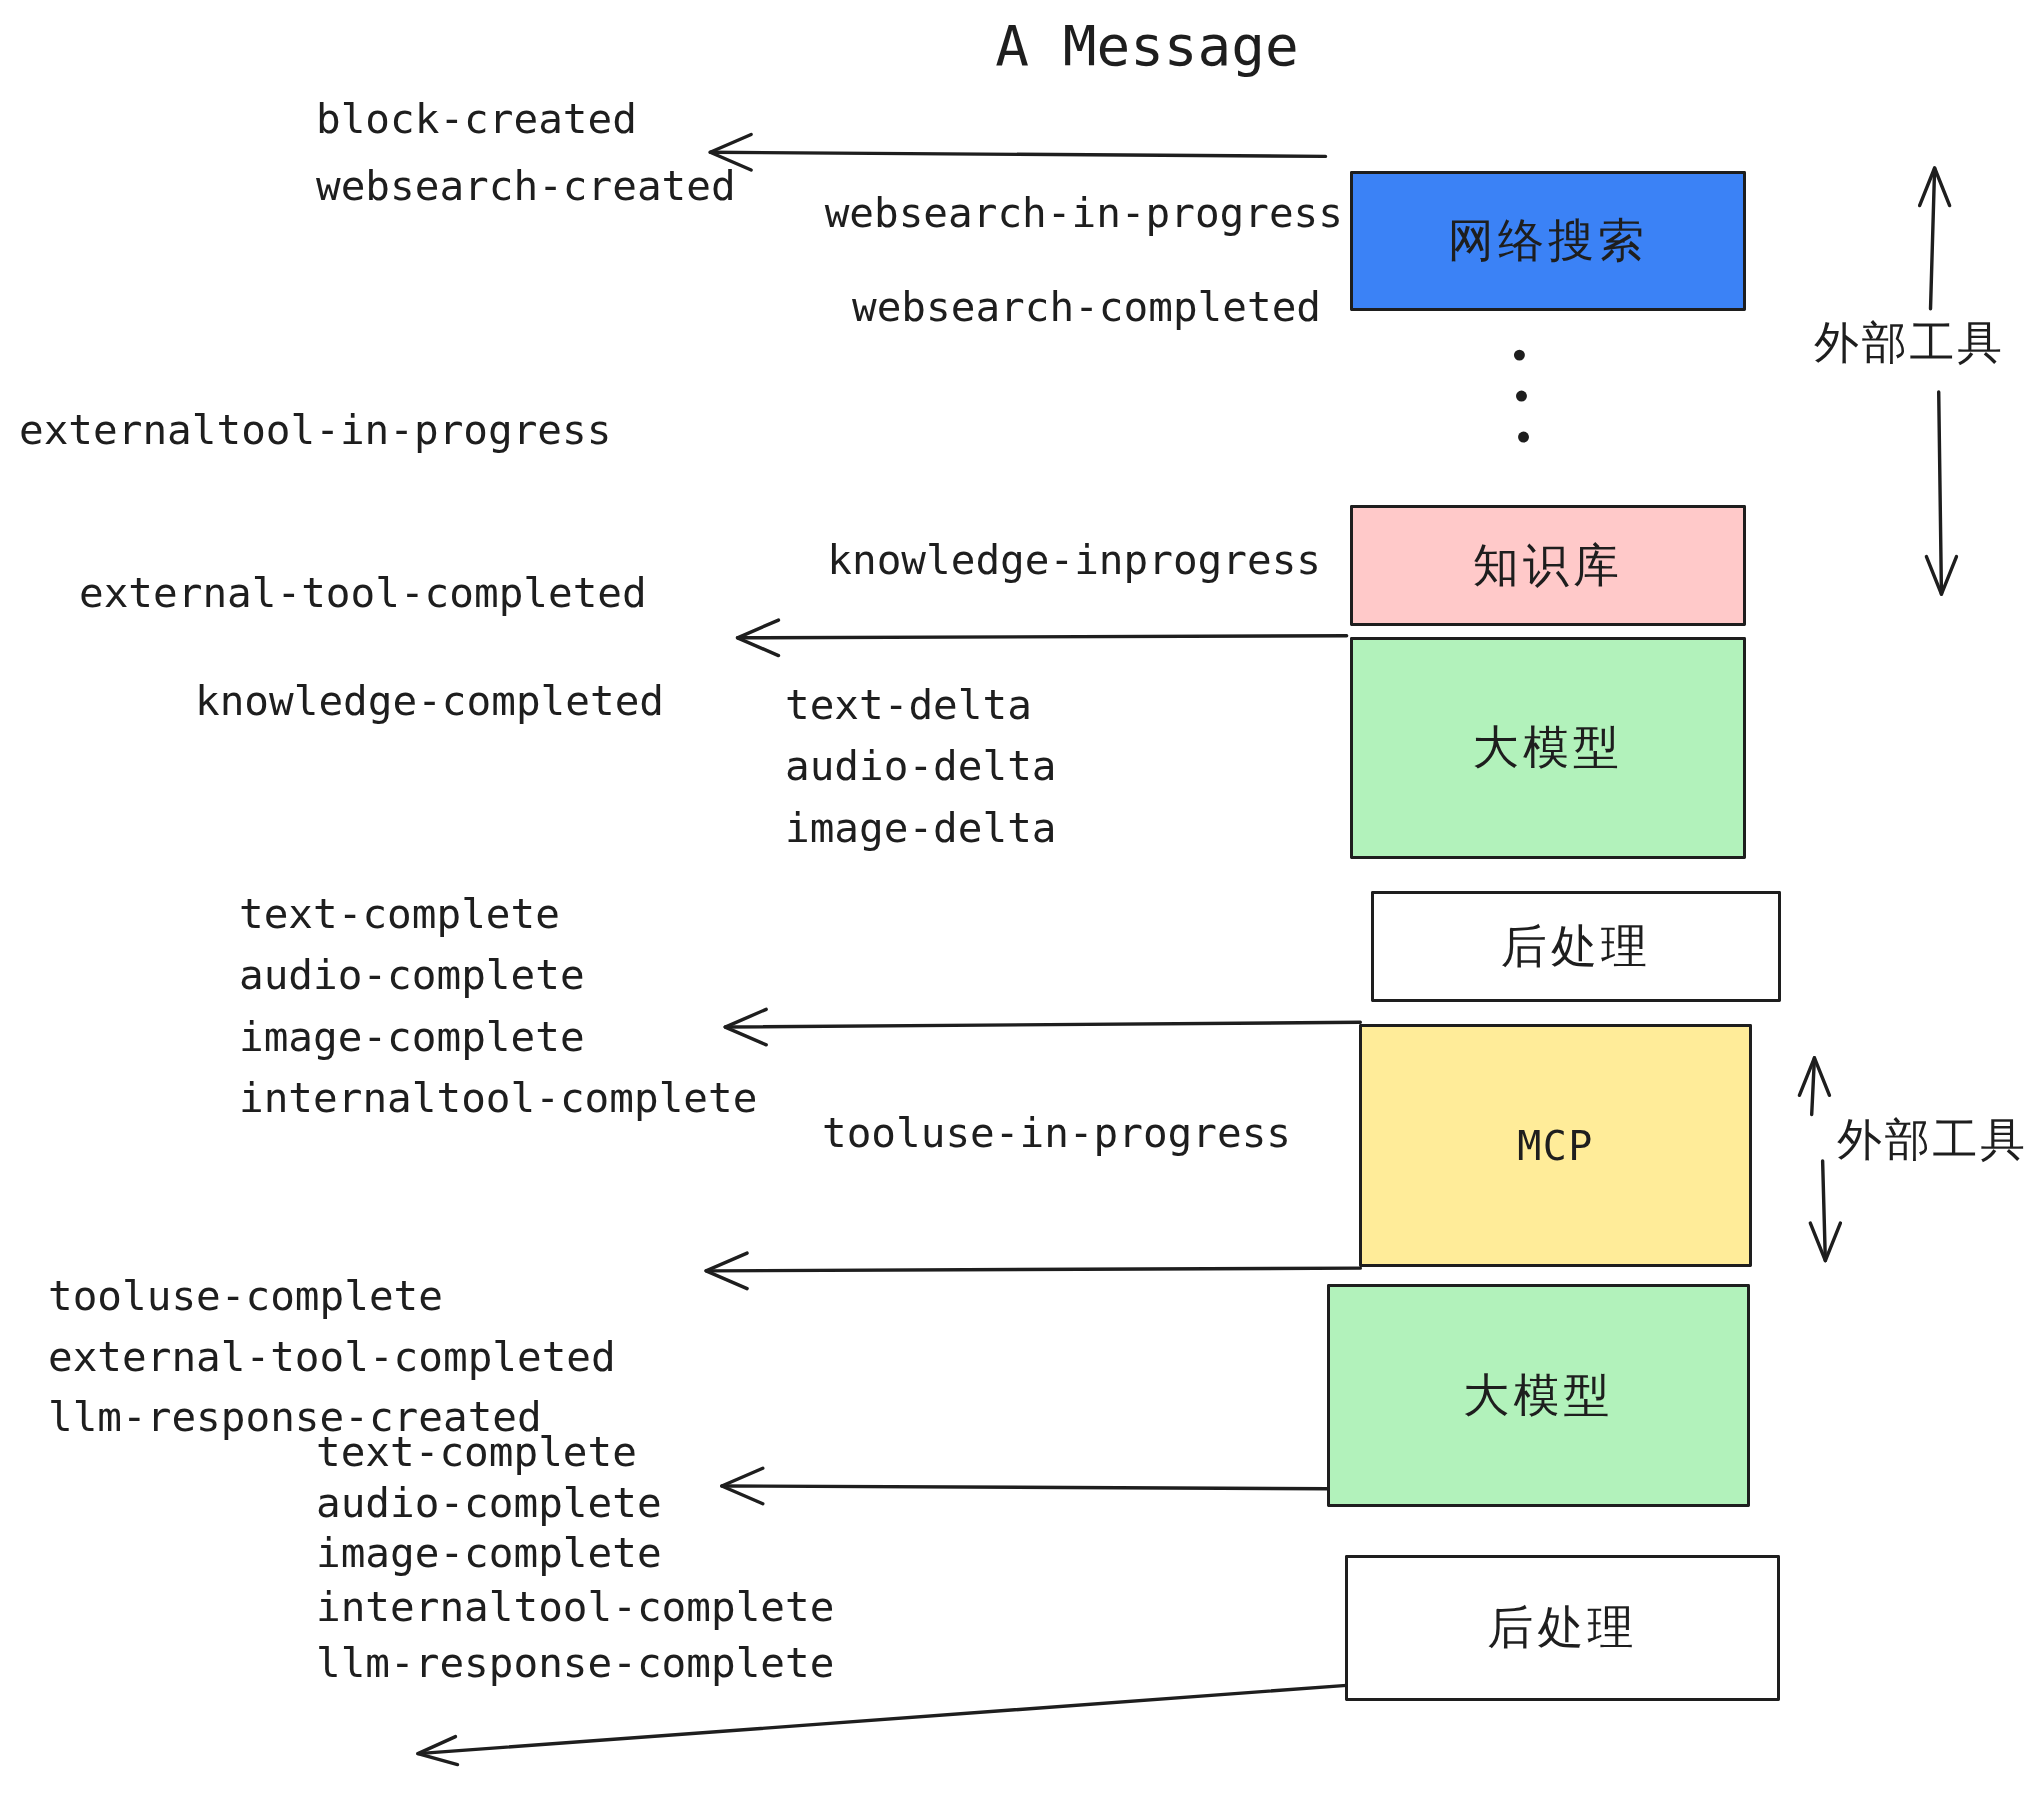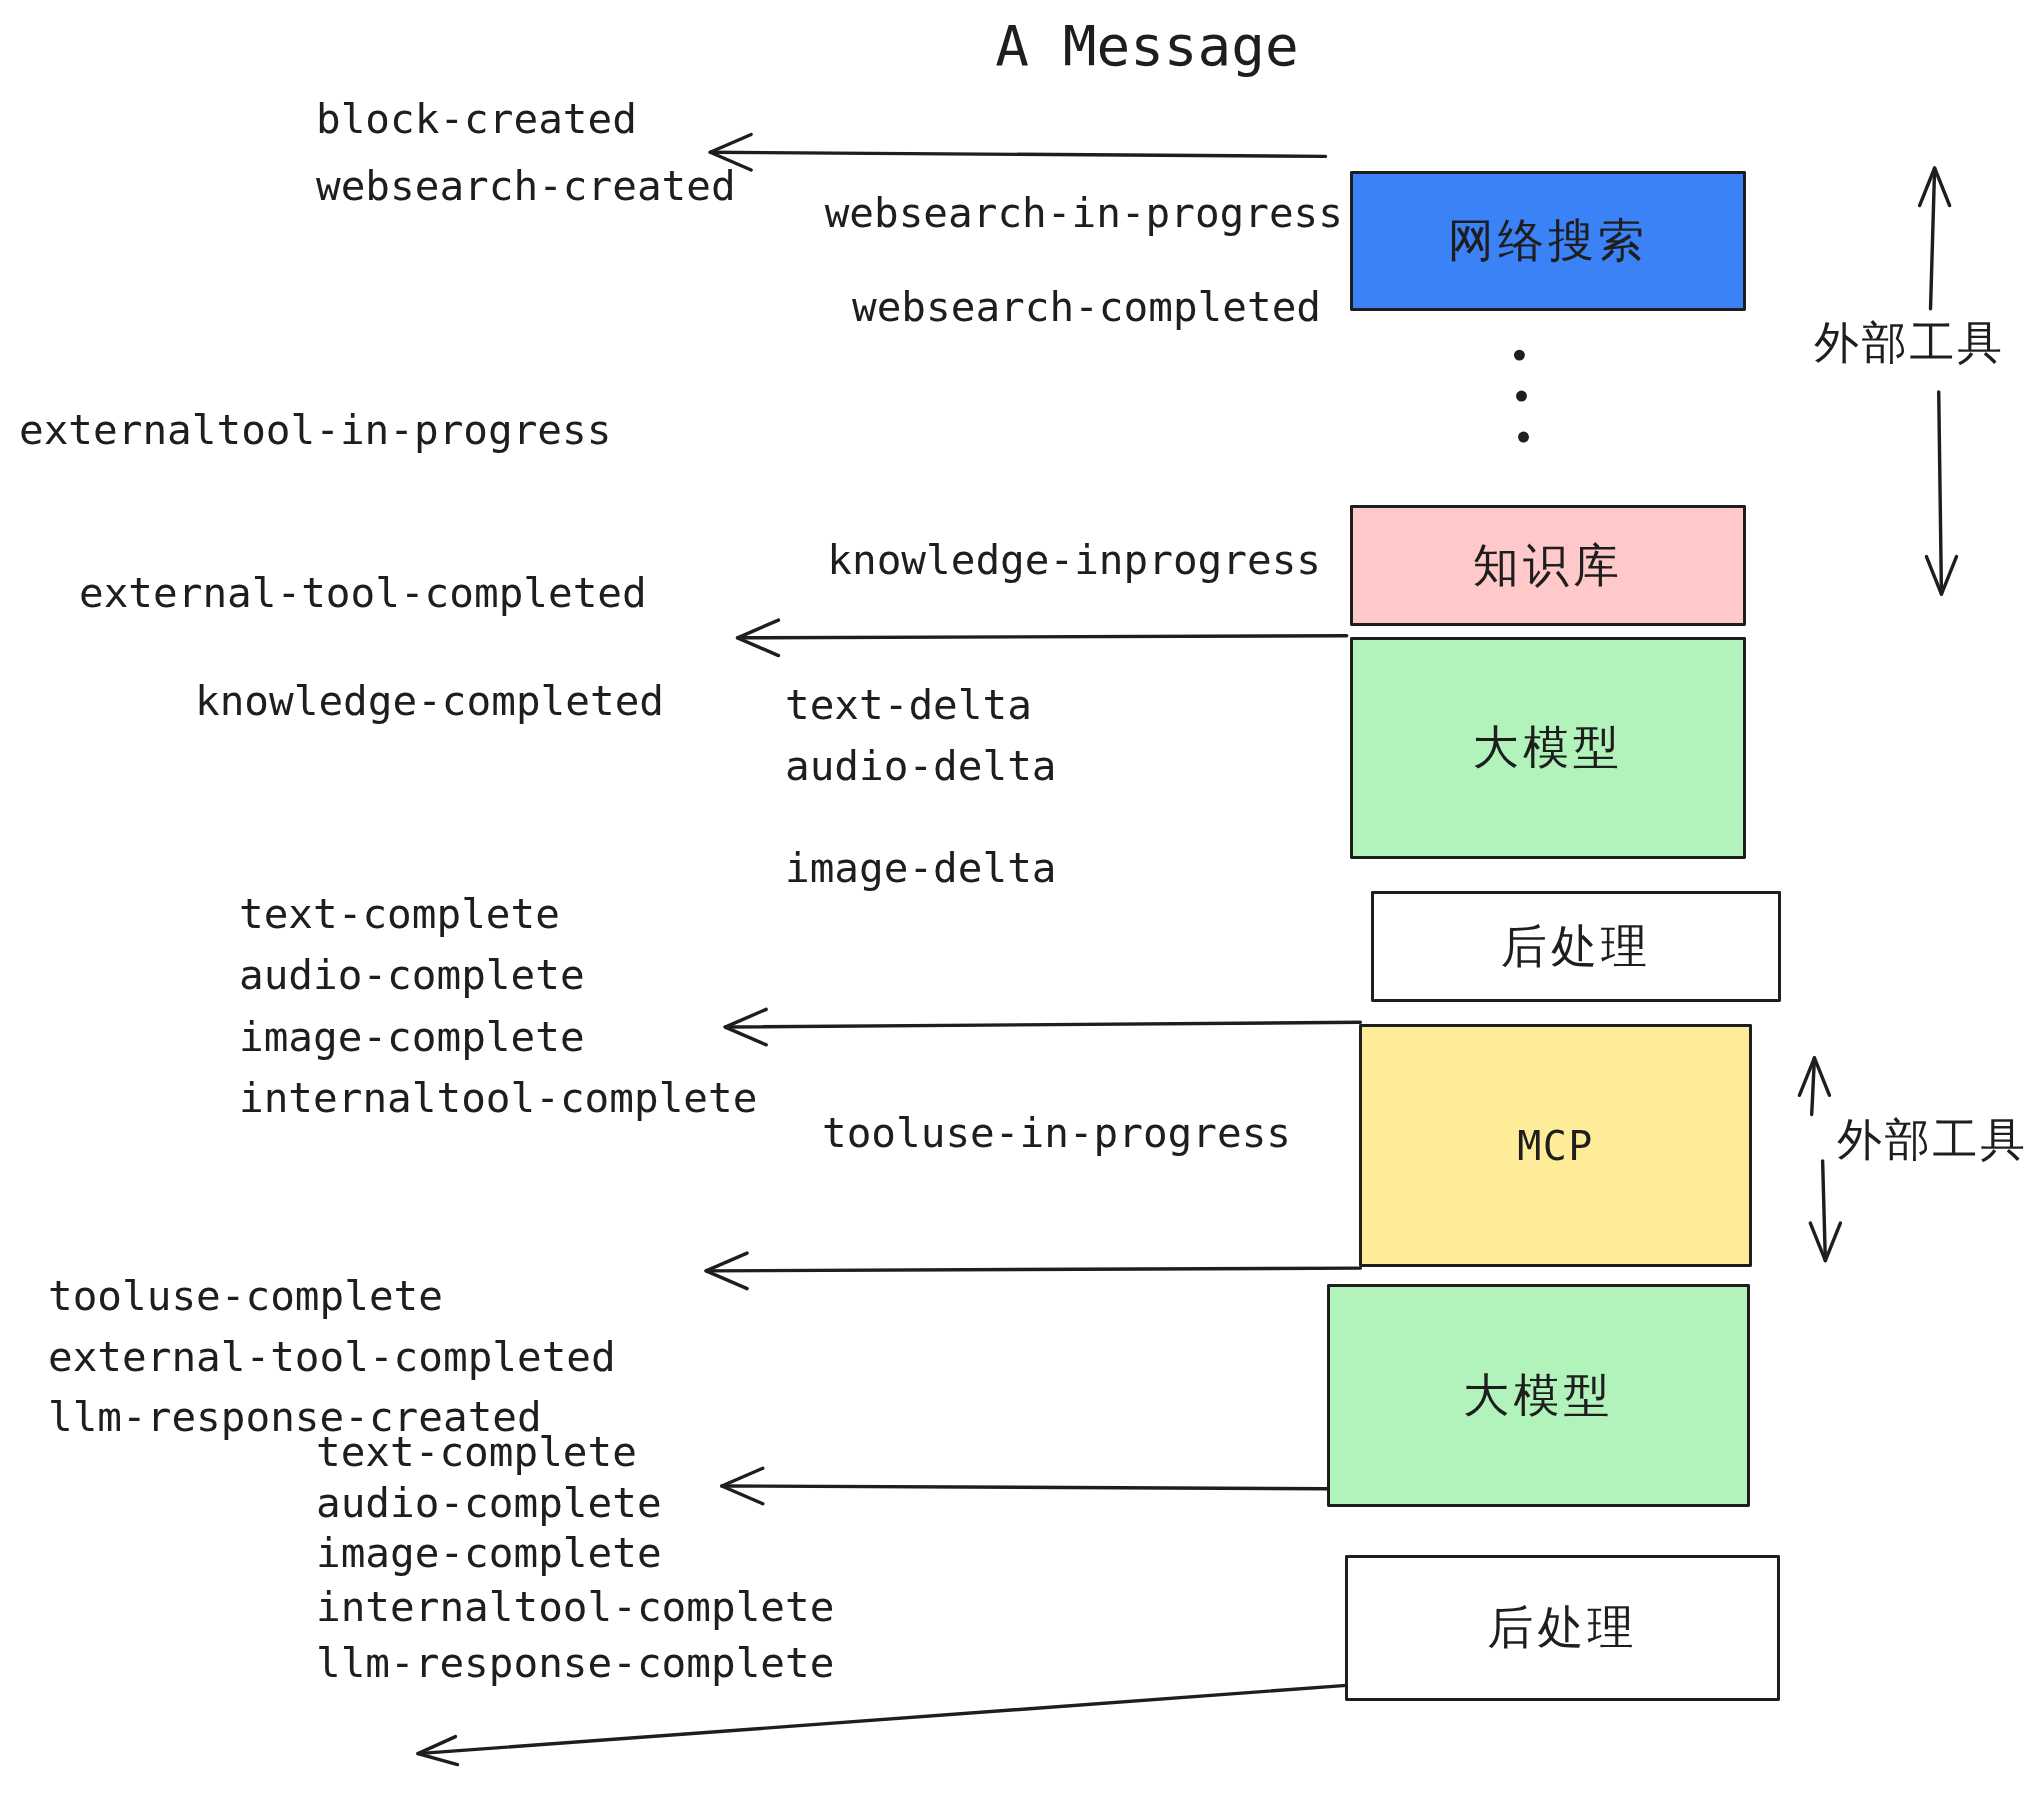--- a/index.html
+++ b/index.html
@@ -66,21 +66,21 @@
   #t-block-created{left:316px;top:97px;}
   #t-websearch-created{left:316px;top:164px;}
   #t-websearch-in-progress{right:692px;top:191px;}
   #t-websearch-completed{right:714px;top:285px;}
   #t-externaltool-in-progress{left:19px;top:408px;}
   #t-knowledge-inprogress{right:714px;top:538px;}
   #t-external-tool-completed{left:79px;top:571px;}
   #t-knowledge-completed{left:195px;top:631px;margin-top:48px;}
   #t-text-delta-1{left:785px;top:683px;}
   #t-audio-delta-1{left:785px;top:744px;}
-  #t-image-delta-1{left:785px;top:846px;}
+  #t-image-delta-1{left:785px;top:806px;}
   #t-text-complete-1{left:239px;top:892px;}
   #t-audio-complete-1{left:239px;top:953px;}
   #t-image-complete-1{left:239px;top:1015px;}
   #t-internaltool-complete-1{left:239px;top:1076px;}
   #t-tooluse-in-progress{right:744px;top:1111px;}
   #t-tooluse-complete{left:48px;top:1274px;}
   #t-external-tool-completed-2{left:48px;top:1335px;}
   #t-llm-response-created{left:48px;top:1395px;}
   #t-text-complete-2{left:316px;top:1430px;}
   #t-audio-complete-2{left:316px;top:1481px;}

